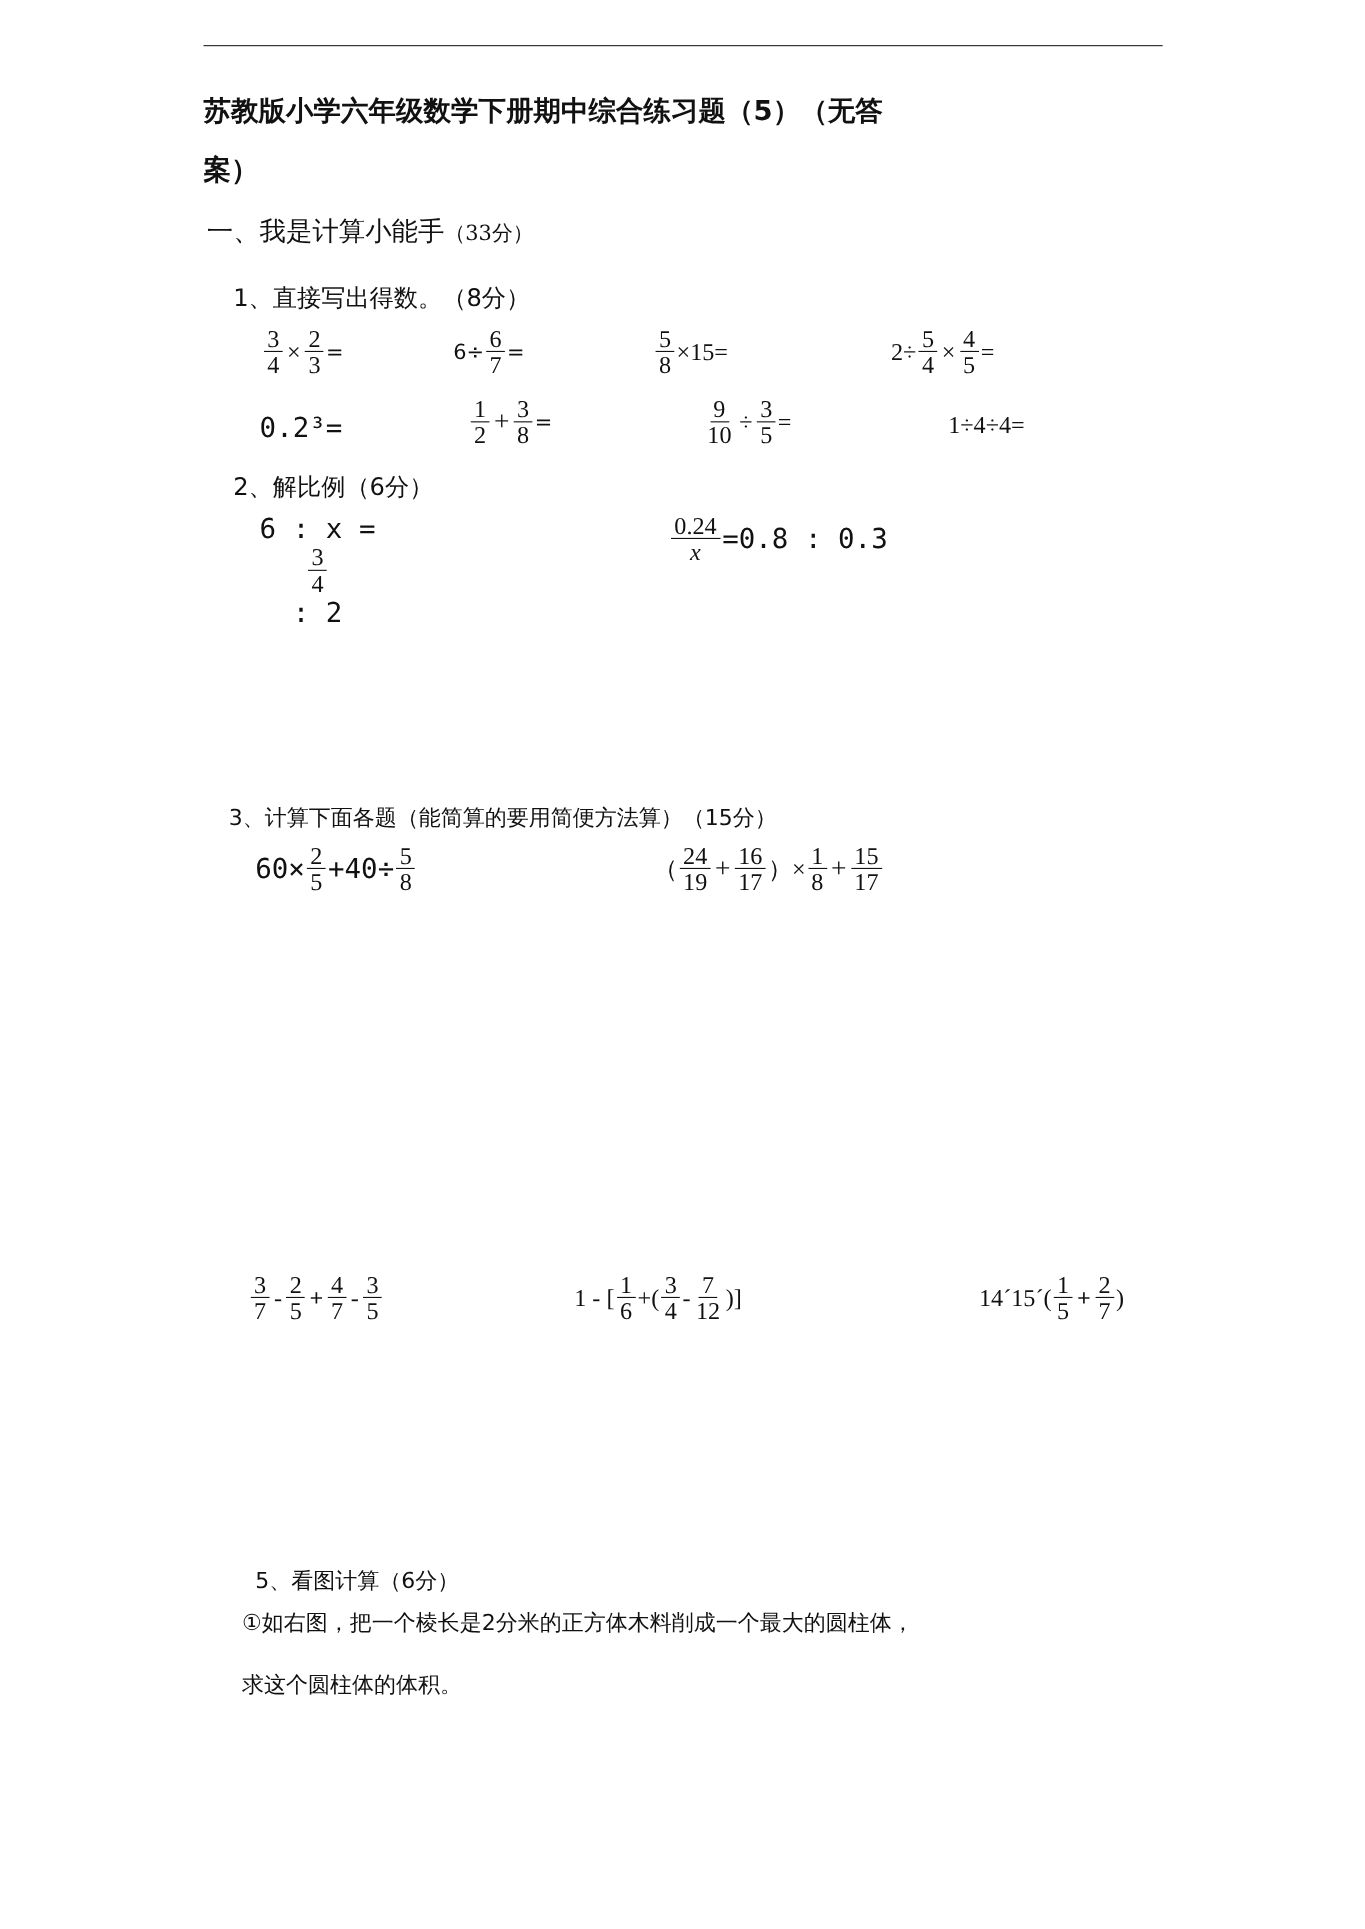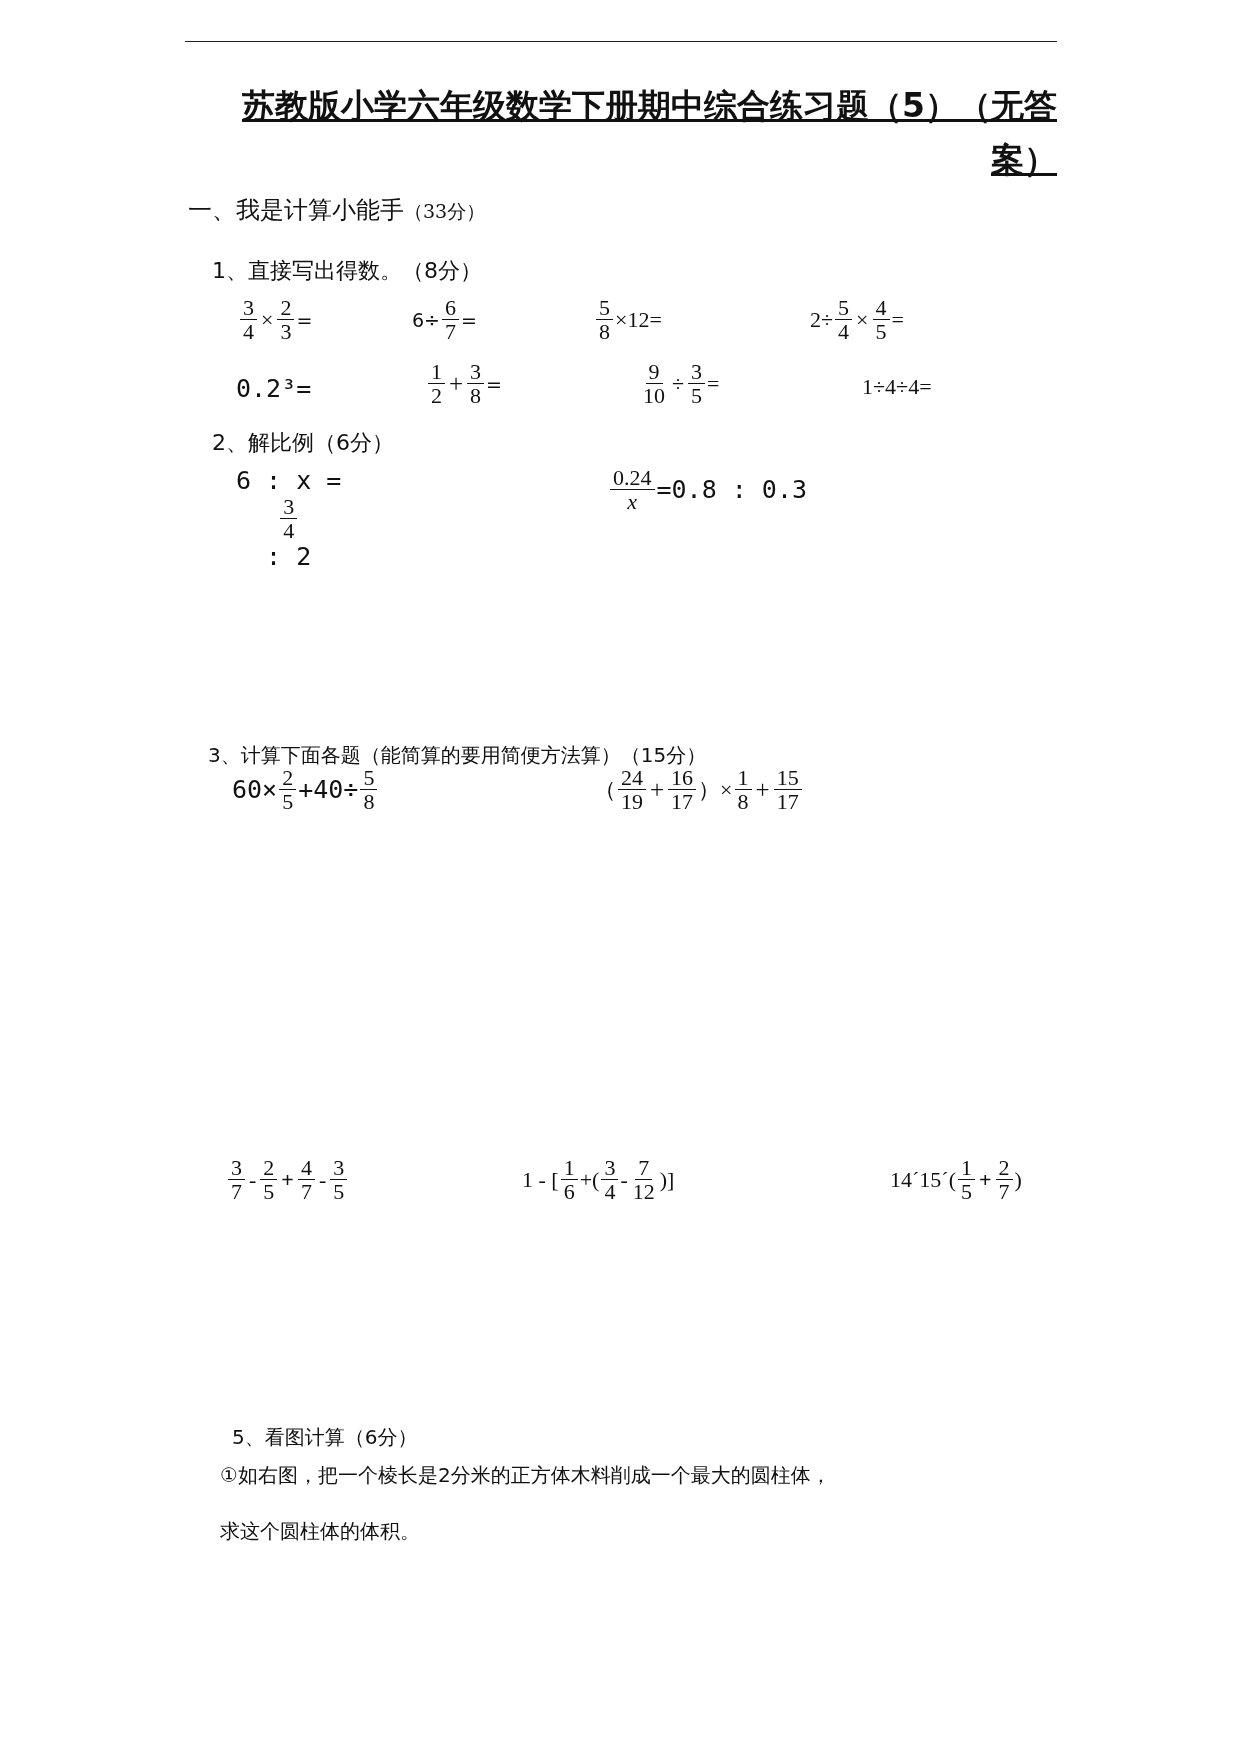--- a/index.html
+++ b/index.html
@@ -1,19 +1,19 @@
 <!DOCTYPE html>
 <html><head>
   <meta charset="utf-8">
   <style>
     html, body { margin: 0; padding: 0; background: #ffffff; }
     body { width: 1241px; height: 1754px; position: relative; overflow: hidden; color: #111; font-family: "DejaVu Sans", sans-serif; }
     .abs { position: absolute; white-space: nowrap; }
     .rule { position: absolute; left: 185px; top: 41px; width: 872px; height: 1px; background: #222; }
-    .title { position: absolute; left: 185px; width: 872px; text-align: right; font-weight: bold; font-size: 33px; letter-spacing: 0px; text-decoration: underline; }
+    .title { position: absolute; left: 185px; width: 872px; text-align: left; font-weight: bold; font-size: 25px; letter-spacing: 0px; }
     .sec { font-family: "DejaVu Serif", serif; font-size: 24px; }
     .sec small { font-size: 19px; text-align: center; }
     .q { font-size: 22px; }
     .txt { font-size: 20px; }
     .mono { font-family: "DejaVu Sans Mono", monospace; font-size: 25px; }
     .expr { display: inline-flex; align-items: center; font-family: "Liberation Serif", serif; font-size: 22px; }
     .frac { display: inline-flex; flex-direction: column; align-items: center; margin: 0 2px; line-height: 1.05; }
     .frac .n { border-bottom: 1.5px solid #111; padding: 0 3px; }
     .frac .d { padding: 0 3px; }
     .op { margin: 0 2px; }
@@ -55,21 +55,21 @@
       <span class="d">7</span>
     </span>
   <span class="sans">=</span>
 </div>
 
 <div class="abs expr" style="left:594px; top:296px;">
   <span class="frac">
       <span class="n">5</span>
       <span class="d">8</span>
     </span>
-  <span>×12=</span>
+  <span>×15=</span>
 </div>
 
 <div class="abs expr" style="left:810px; top:296px;">
   <span>2÷</span>
   <span class="frac">
       <span class="n">5</span>
       <span class="d">4</span>
     </span>
   <span class="op">×</span>
   <span class="frac">
@@ -123,21 +123,21 @@
 </div>
 
 <div class="abs expr" style="left:608px; top:466px;">
   <span class="frac">
       <span class="n">0.24</span>
       <span class="d it">x</span>
     </span>
   <span class="mono">=0.8 : 0.3</span>
 </div>
 
-<div class="abs txt" style="left:208px; top:730px;margin-top:12px;">3、计算下面各题（能简算的要用简便方法算）（15分）</div>
+<div class="abs txt" style="left:208px; top:730px;">3、计算下面各题（能简算的要用简便方法算）（15分）</div>
 
 <div class="abs expr" style="left:232px; top:766px;">
   <span class="mono">60×</span>
   <span class="frac">
       <span class="n">2</span>
       <span class="d">5</span>
     </span>
   <span class="mono">+40÷</span>
   <span class="frac">
       <span class="n">5</span>

